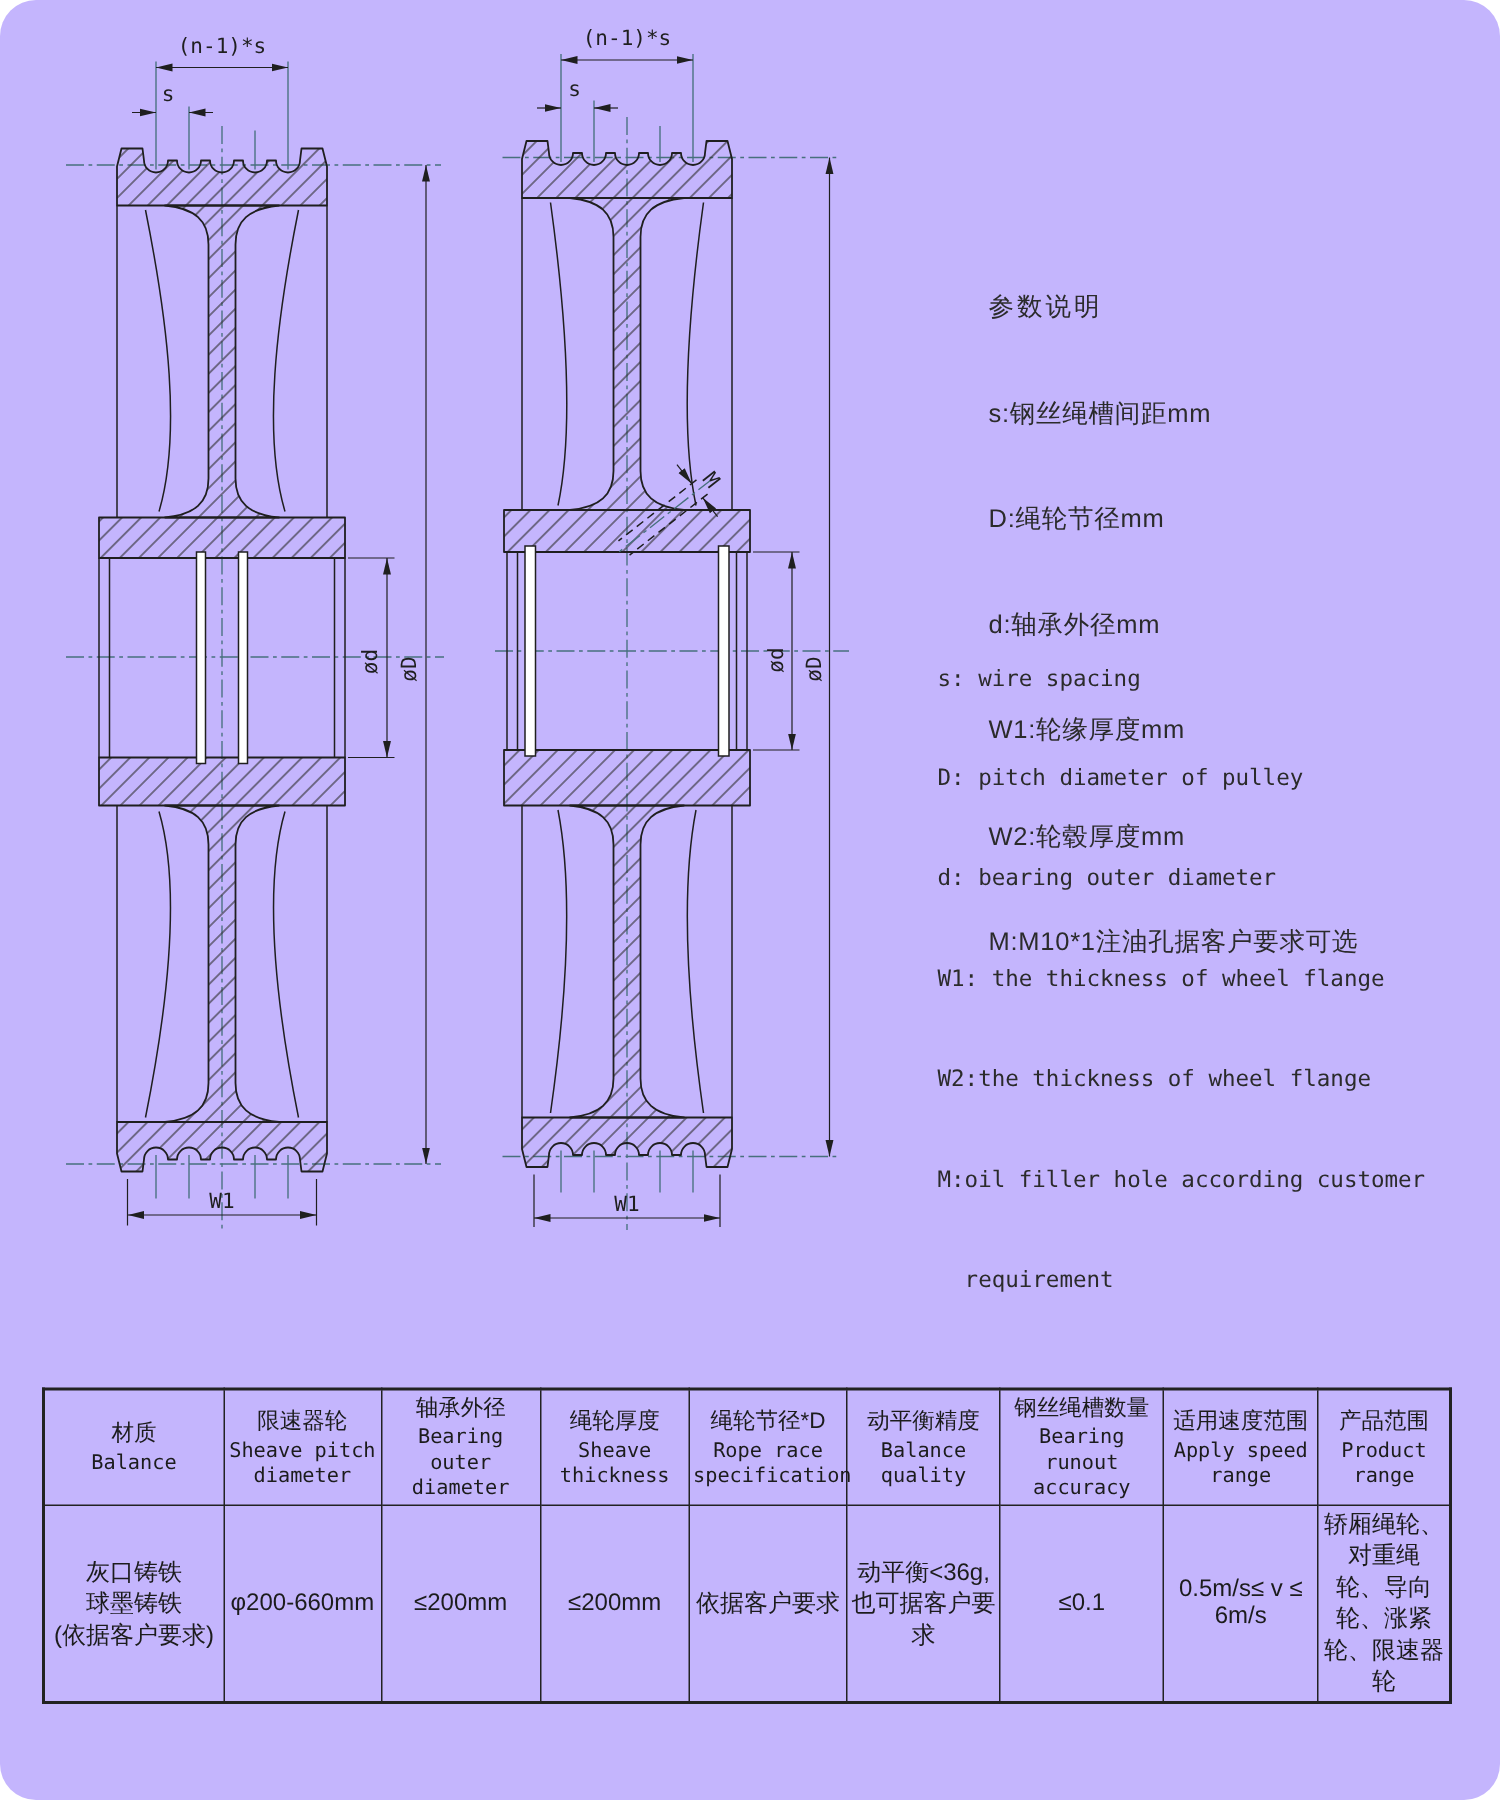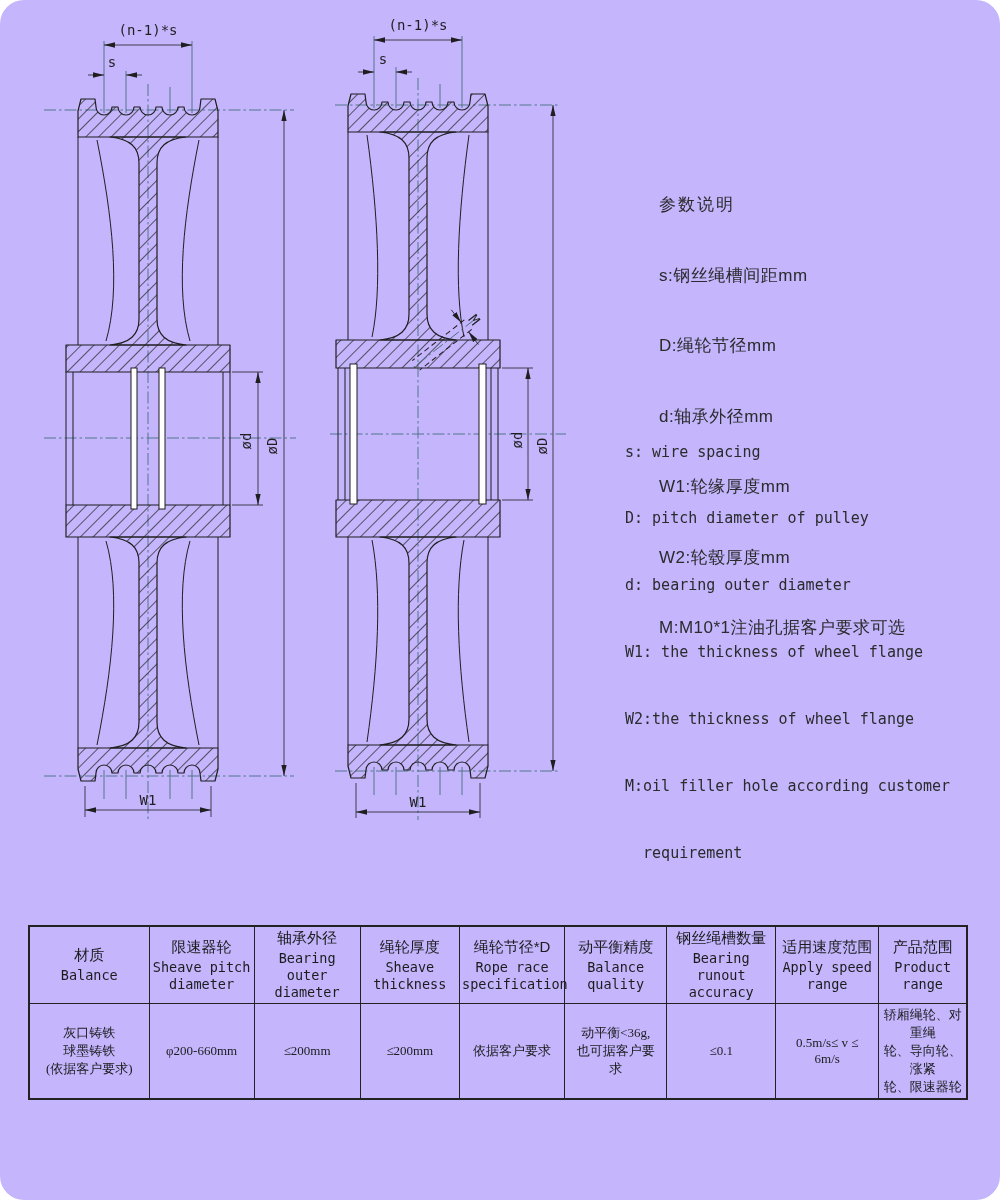--- a/index.html
+++ b/index.html
@@ -20,21 +20,21 @@
              color:#2b2b2b;letter-spacing:0.5px;white-space:pre;}
   .cn-params .t{letter-spacing:2px;}
   .en-params{position:absolute;left:625px;top:396px;font-size:15px;line-height:22.3px;
              font-family:"DejaVu Sans Mono","Liberation Mono",monospace;color:#2b2b2b;white-space:pre;}
   
   .spec{position:absolute;left:28px;top:925px;width:940px;border-collapse:collapse;
         table-layout:fixed;font-size:14px;color:#1c1c1c;border:2px solid #222;}
   .spec th,.spec td{border:1px solid #222;text-align:center;vertical-align:middle;
         padding:2px 2px;font-weight:normal;}
   .spec th{height:68px;}
-  .spec td{height:58px;white-space:pre-line;font-size:13px;font-family:Liberation Serif, serif;}
+  .spec td{height:58px;white-space:pre-line;font-size:16px;}
   .hcn{font-size:15px;}
   .hen{font-size:13.5px;font-family:"DejaVu Sans Mono","Liberation Mono",monospace;white-space:pre-line;line-height:17px;margin-top:2px;}
 </style>
 </head>
 <body>
 
 <div class="canvas">
 
   <svg width="1000" height="870" viewBox="0 0 1000 870">
     <defs>

